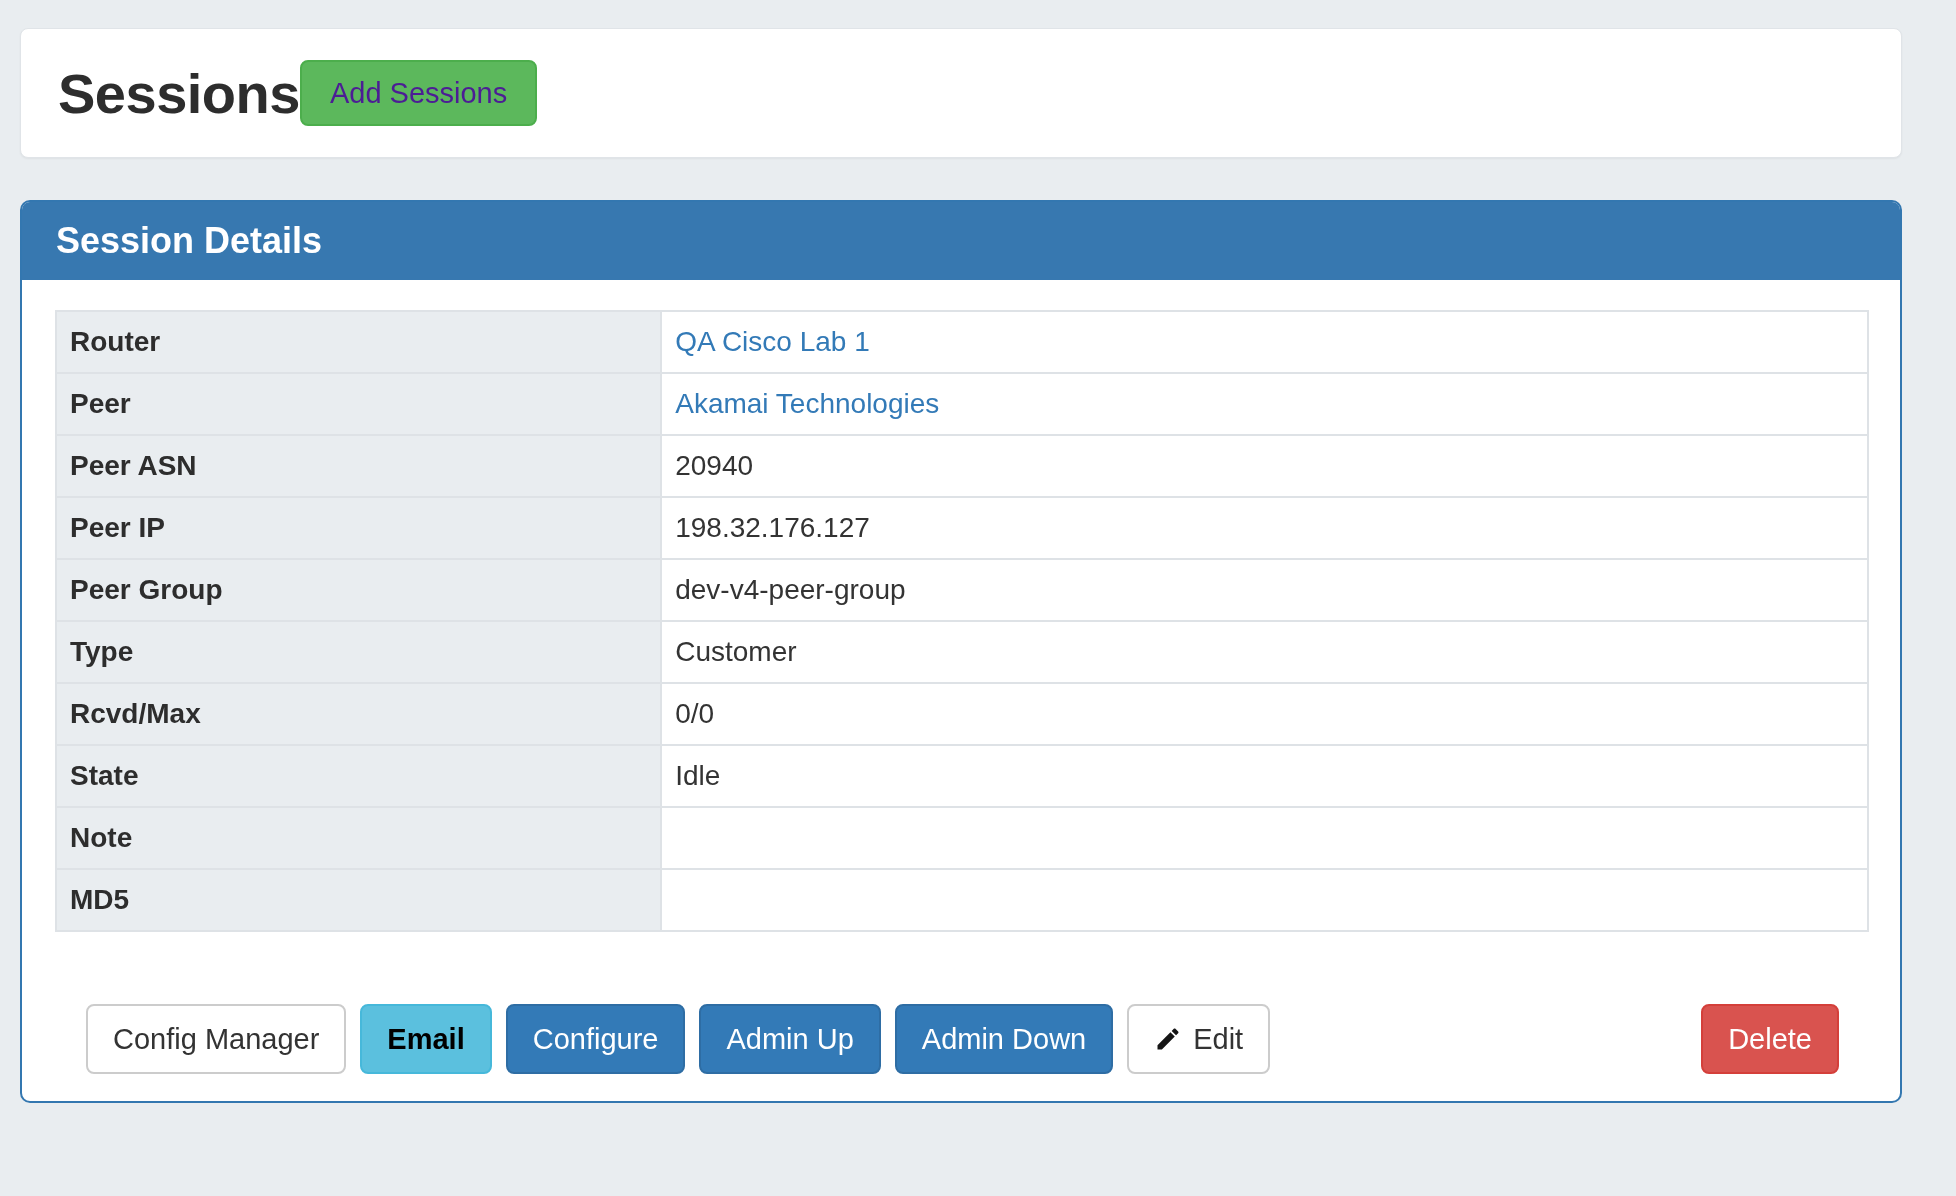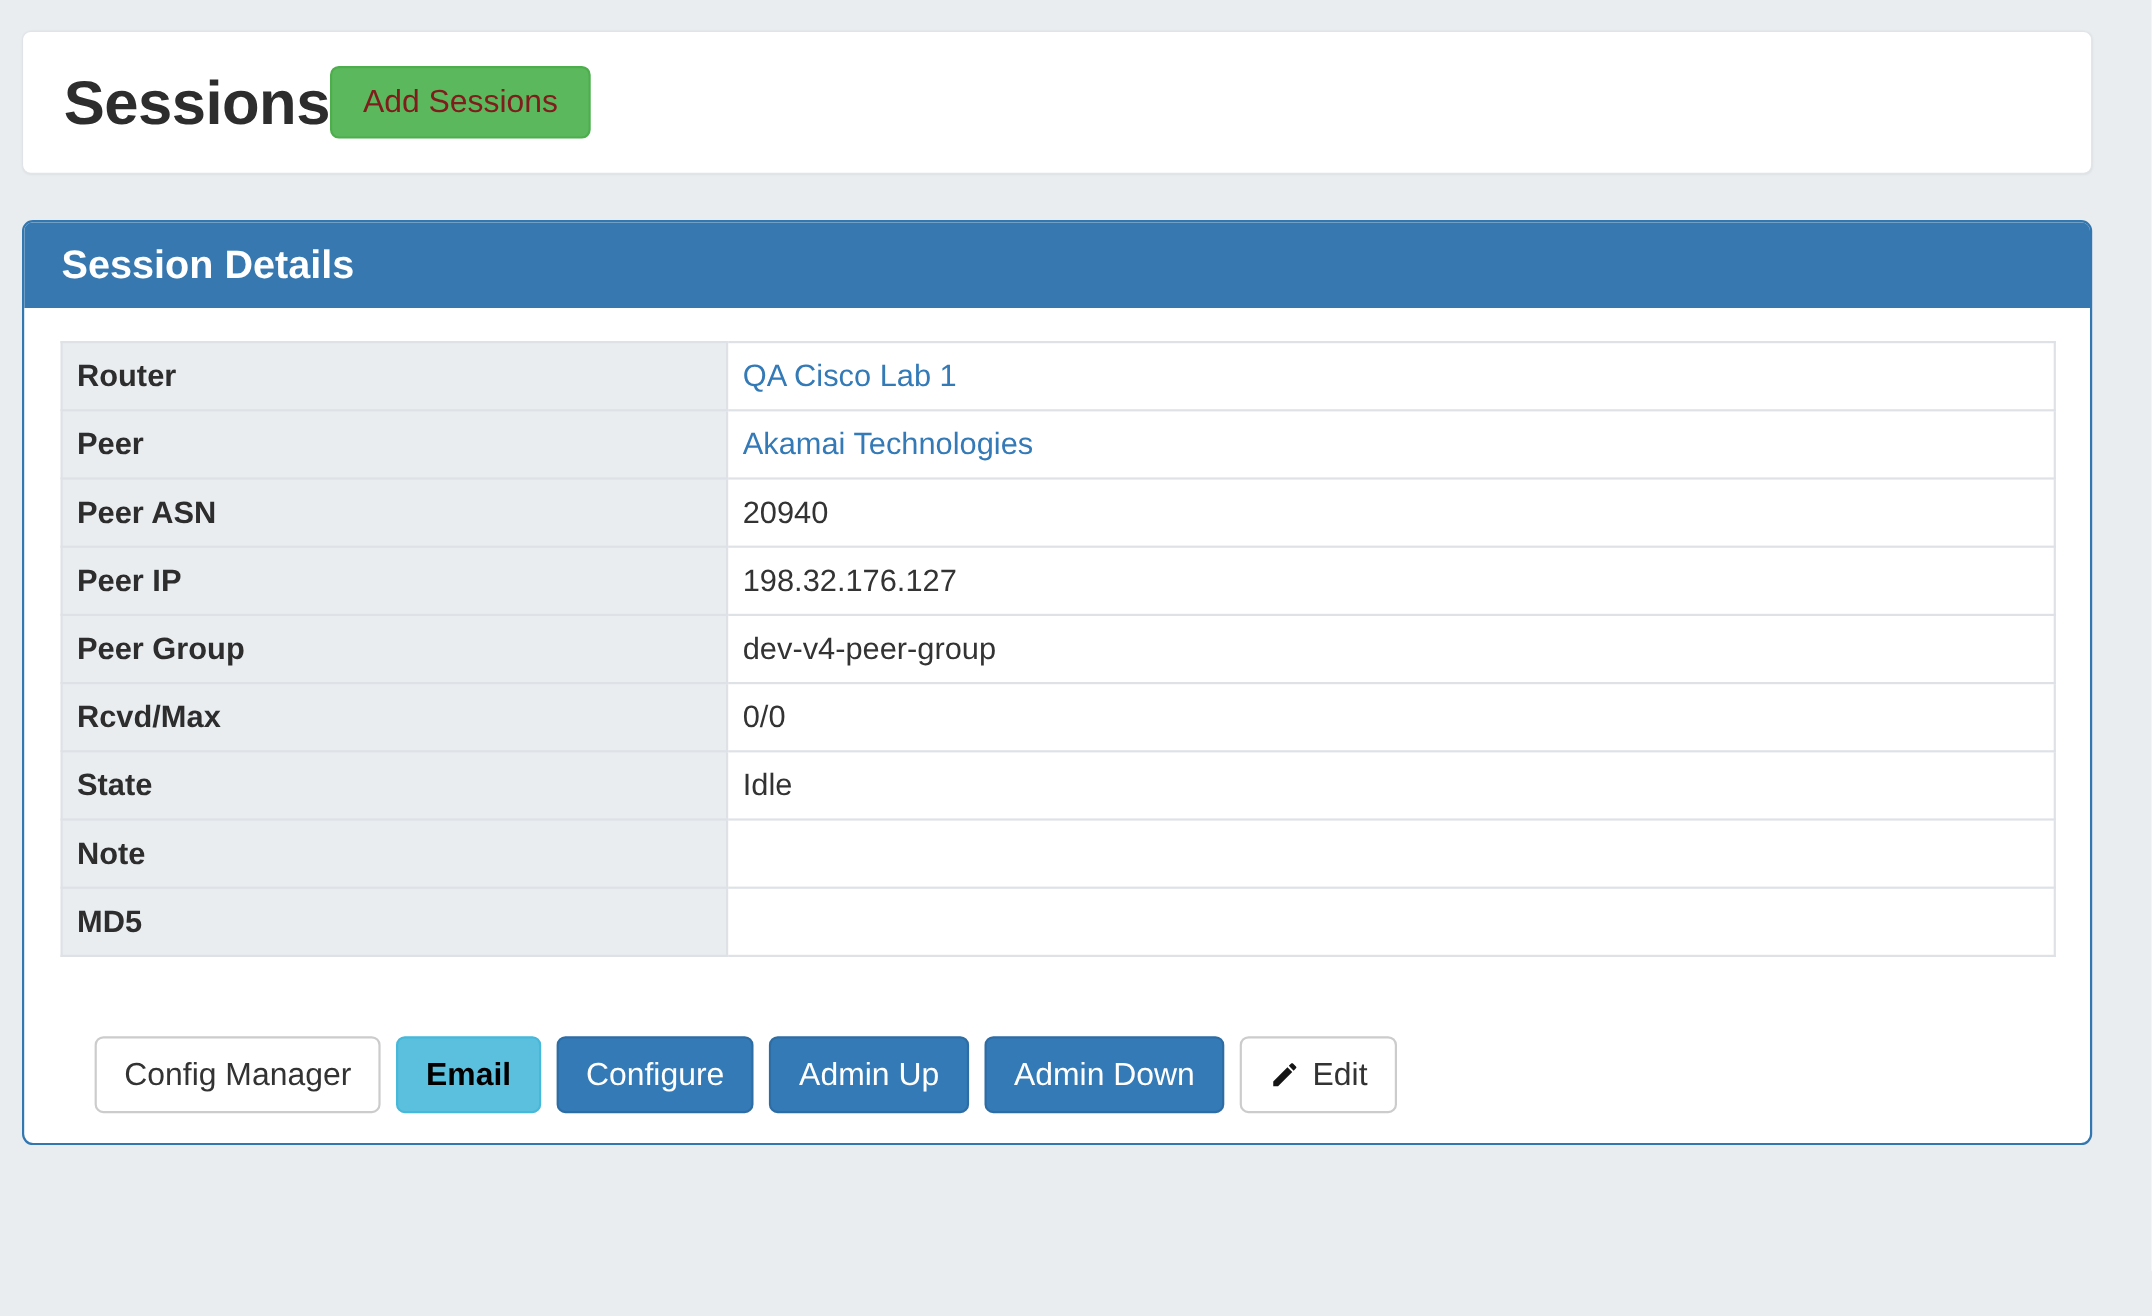--- a/index.html
+++ b/index.html
@@ -29,21 +29,21 @@
   .page-title{
     margin:0;font-size:56px;font-weight:bold;color:#2d2d2d;letter-spacing:-.5px;
   }
   
   .btn{
     display:inline-flex;align-items:center;justify-content:center;
     height:70px;padding:0 25px;font-size:29px;line-height:1;
     border-radius:8px;border:2px solid transparent;cursor:pointer;
     font-family:inherit;white-space:nowrap;
   }
-  .btn-success{background:var(--success);border-color:var(--success-border);color:#7f1d1d;height:66px;padding:0 28px;}
+  .btn-success{background:var(--success);border-color:var(--success-border);color:#4c1d95;height:66px;padding:0 28px;}
   .btn-default{background:#fff;border-color:#ccc;color:#333;}
   .btn-info{background:var(--info);border-color:var(--info-border);color:#000000;font-weight:bold;}
   .btn-primary{background:var(--primary);border-color:var(--primary-border);color:#fff;}
   .btn-danger{background:var(--danger);border-color:var(--danger-border);color:#fff;margin-left:auto;}
   
   .panel{
     margin:42px 54px 0 20px;background:#fff;
     border:2px solid var(--panel-border);border-radius:10px;overflow:hidden;
   }
   .panel-heading{
@@ -103,20 +103,24 @@
         </tr>
         <tr>
           <th>Peer IP</th>
           <td>198.32.176.127</td>
         </tr>
         <tr>
           <th>Peer Group</th>
           <td>dev-v4-peer-group</td>
         </tr>
         <tr>
+          <th>Type</th>
+          <td>Customer</td>
+        </tr>
+        <tr>
           <th>Rcvd/Max</th>
           <td>0/0</td>
         </tr>
         <tr>
           <th>State</th>
           <td>Idle</td>
         </tr>
         <tr>
           <th>Note</th>
           <td></td>
@@ -133,16 +137,17 @@
       <button class="btn btn-info">Email</button>
       <button class="btn btn-primary">Configure</button>
       <button class="btn btn-primary">Admin Up</button>
       <button class="btn btn-primary">Admin Down</button>
       <button class="btn btn-default">
         <svg class="pencil-icon" viewBox="0 0 24 24" xmlns="http://www.w3.org/2000/svg">
           <path d="M3 17.25V21h3.75L17.81 9.94l-3.75-3.75L3 17.25zM20.71 7.04c.39-.39.39-1.02 0-1.41l-2.34-2.34c-.39-.39-1.02-.39-1.41 0l-1.83 1.83 3.75 3.75 1.83-1.83z"></path>
         </svg>
         <span>Edit</span>
       </button>
+      <button class="btn btn-danger">Delete</button>
     </div>
 
   </div>
 </div>
 
 </body></html>

